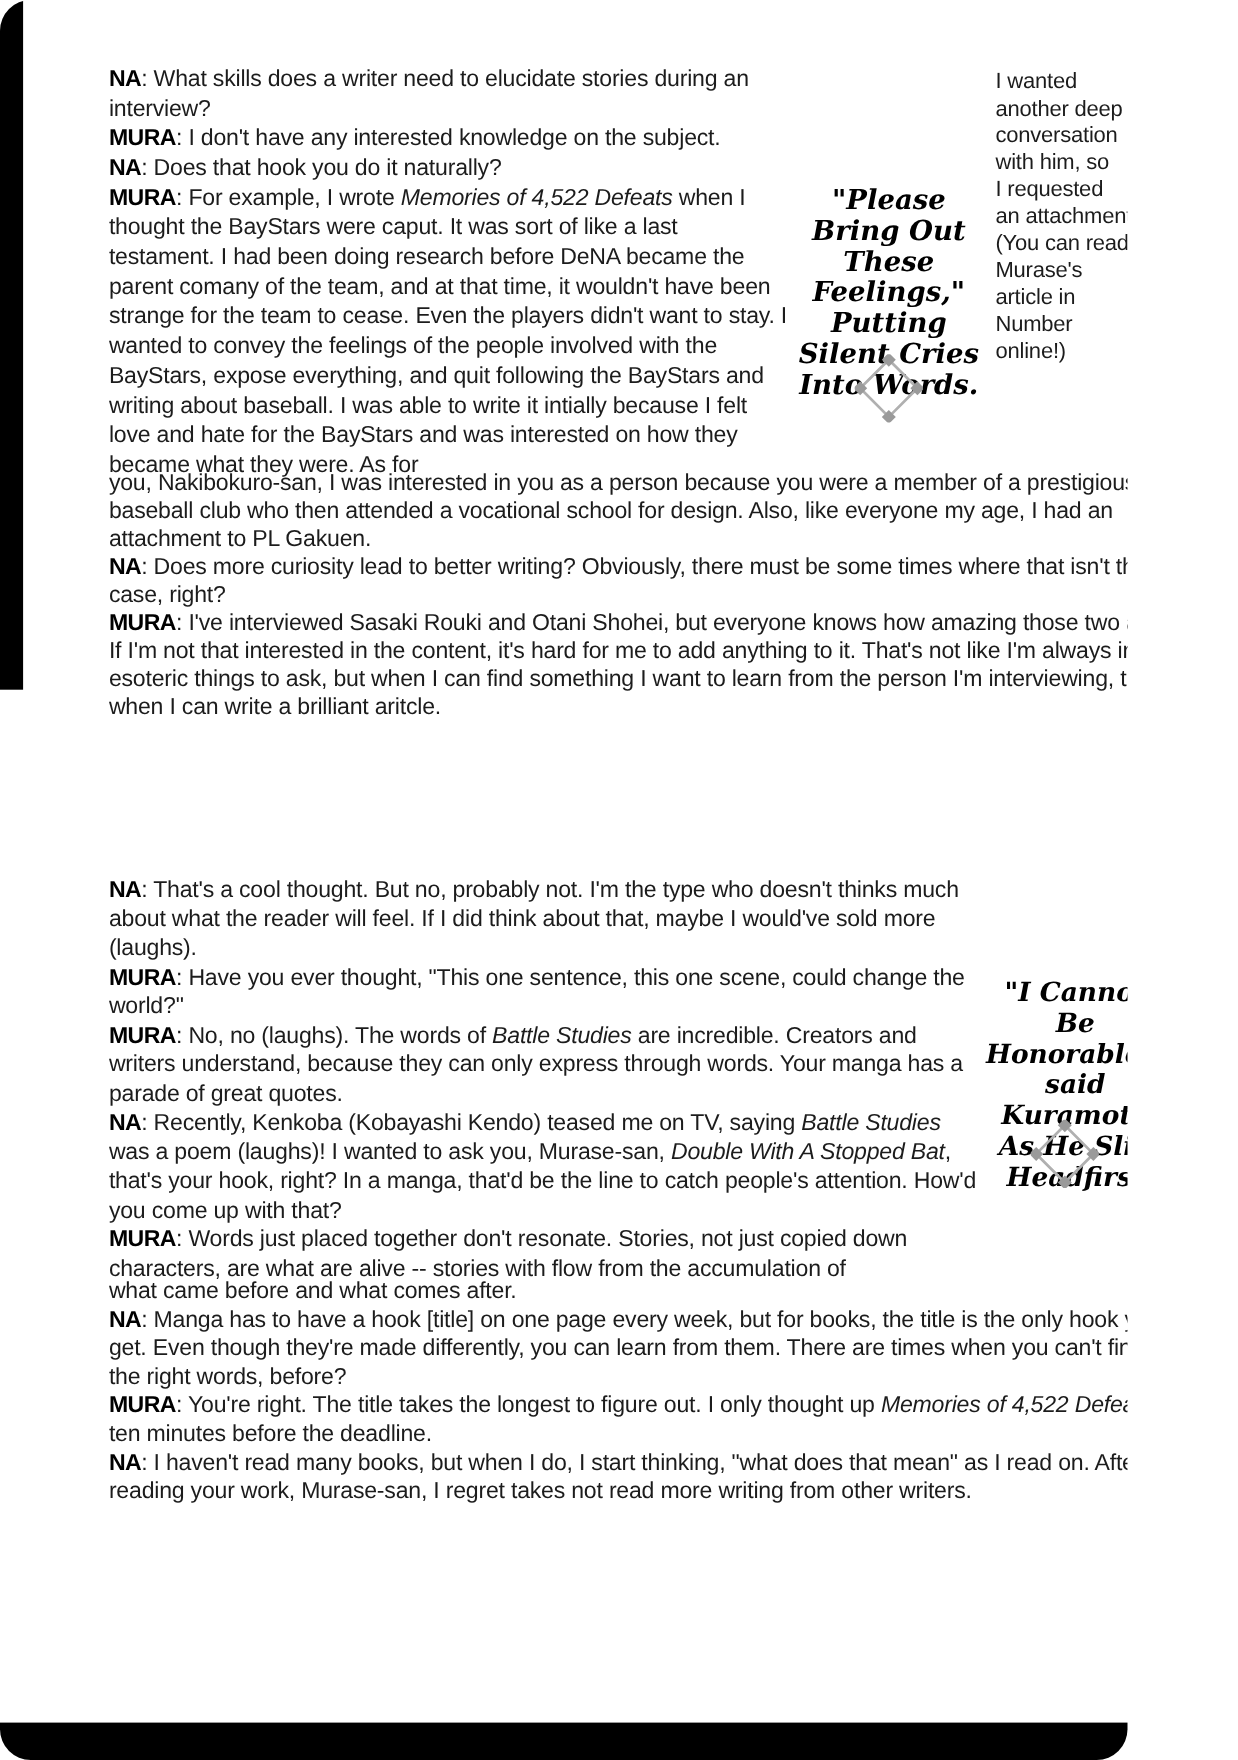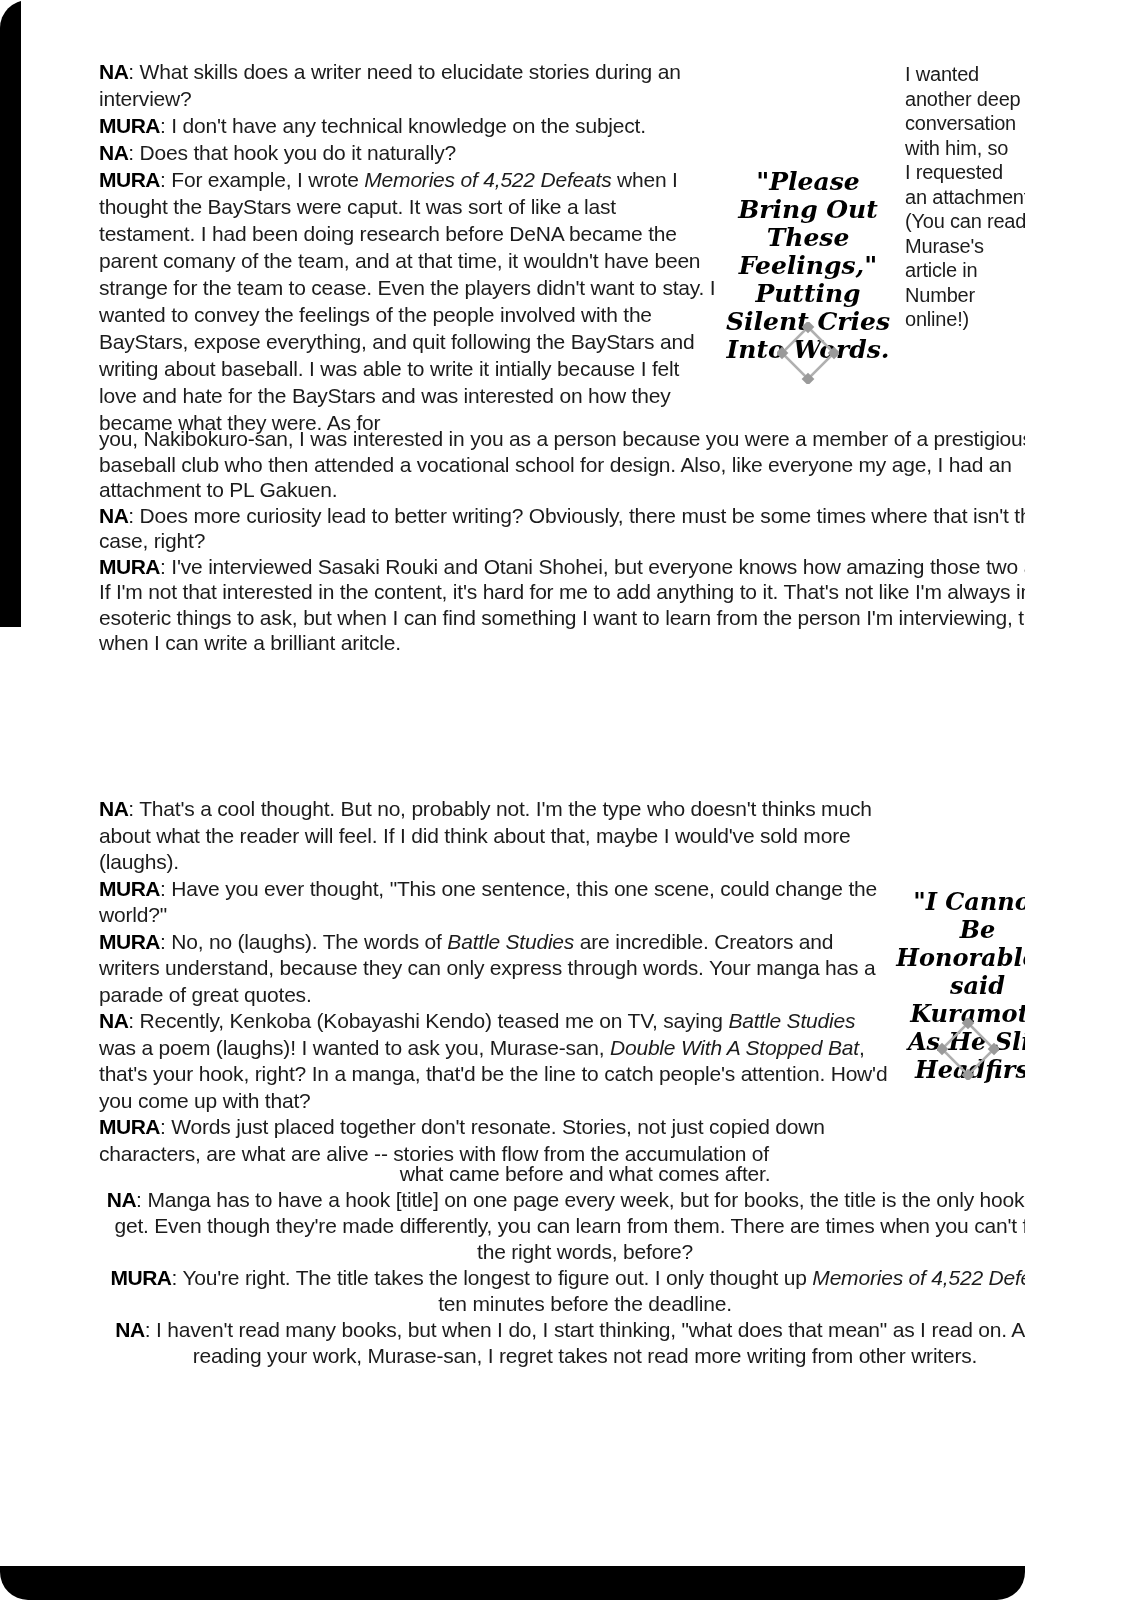--- a/index.html
+++ b/index.html
@@ -18,21 +18,21 @@
   #bar-right{left:1105px;top:575px;width:20px;height:70px;}
 
   .textblock{position:absolute;letter-spacing:-0.2px;}
   .textblock p{margin:0;}
   .spk{font-weight:bold;color:#000;letter-spacing:-0.5px;}
   .ital{font-style:italic;}
 
   #block1{left:99px;top:58px;width:618px;font-size:21px;line-height:27px;}
   #block2{left:99px;top:426px;width:968px;font-size:21px;line-height:25.5px;}
   #block3{left:99px;top:796px;width:795px;font-size:21px;line-height:26.5px;}
-  #block4{left:99px;top:1161px;width:972px;font-size:21px;line-height:26px;text-align:center;}
+  #block4{left:99px;top:1161px;width:972px;font-size:21px;line-height:26px;}
 
   #right-column{
     left:905px;top:62px;width:150px;
     font-size:20px;line-height:24.5px;
     white-space:pre-line;
   }
 
   .callout{
     position:absolute;
     text-align:center;
@@ -53,21 +53,21 @@
 <body>
 
 <div id="page">
 
   <div id="bar-left" class="scan-bar"></div>
   <div id="bar-bottom" class="scan-bar"></div>
   <div id="bar-right" class="scan-bar"></div>
 
   <div id="block1" class="textblock">
       <p><span class="spk">NA</span><span>: What skills does a writer need to elucidate stories during an interview?</span></p>
-      <p><span class="spk">MURA</span><span>: I don't have any technical knowledge on the subject.</span></p>
+      <p><span class="spk">MURA</span><span>: I don't have any interested knowledge on the subject.</span></p>
       <p><span class="spk">NA</span><span>: Does that hook you do it naturally?</span></p>
       <p><span class="spk">MURA</span><span>: For example, I wrote </span><span class="ital">Memories of 4,522 Defeats</span><span> when I thought the BayStars were caput. It was sort of like a last testament. I had been doing research before DeNA became the parent comany of the team, and at that time, it wouldn't have been strange for the team to cease. Even the players didn't want to stay. I wanted to convey the feelings of the people involved with the BayStars, expose everything, and quit following the BayStars and writing about baseball. I was able to write it intially because I felt love and hate for the BayStars and was interested on how they became what they were. As for</span></p>
     </div>
 
   <div id="callout1" class="callout">"Please
 Bring Out
 These Feelings,"
 Putting
 Silent Cries
 Into Words.</div>

